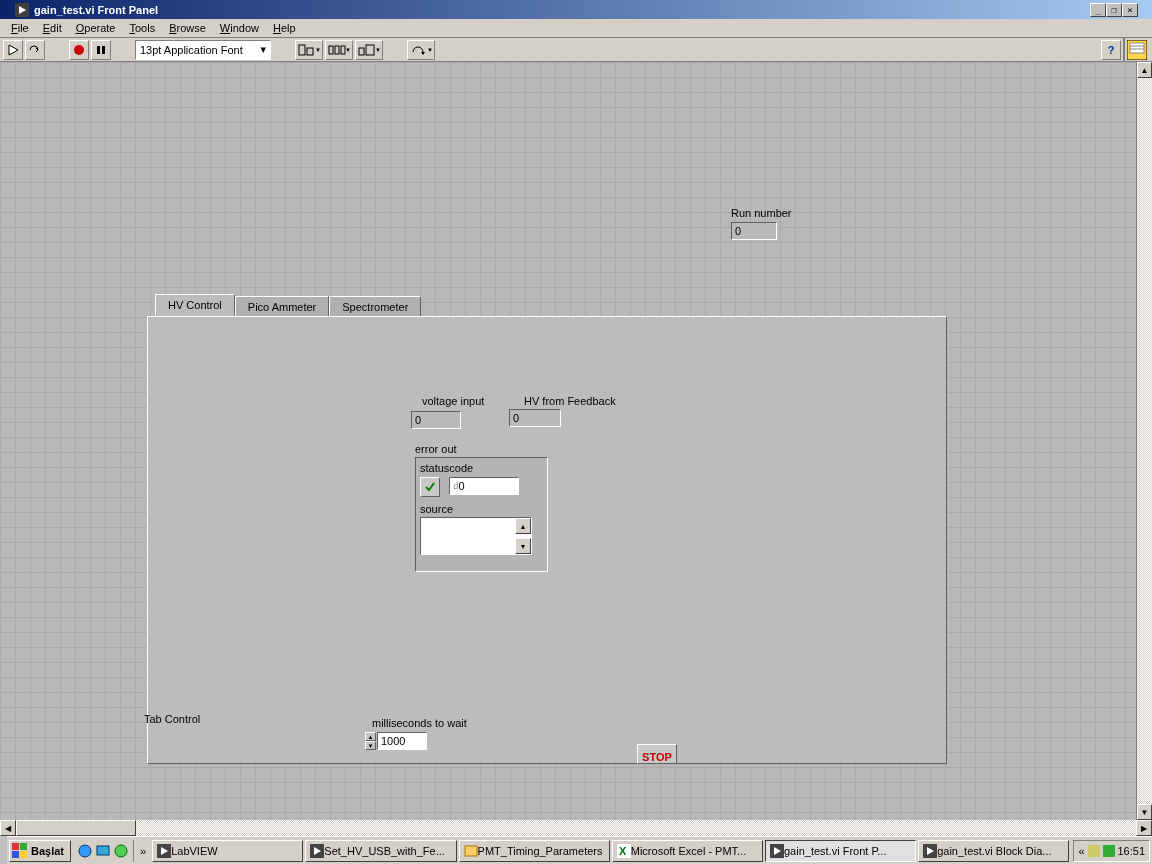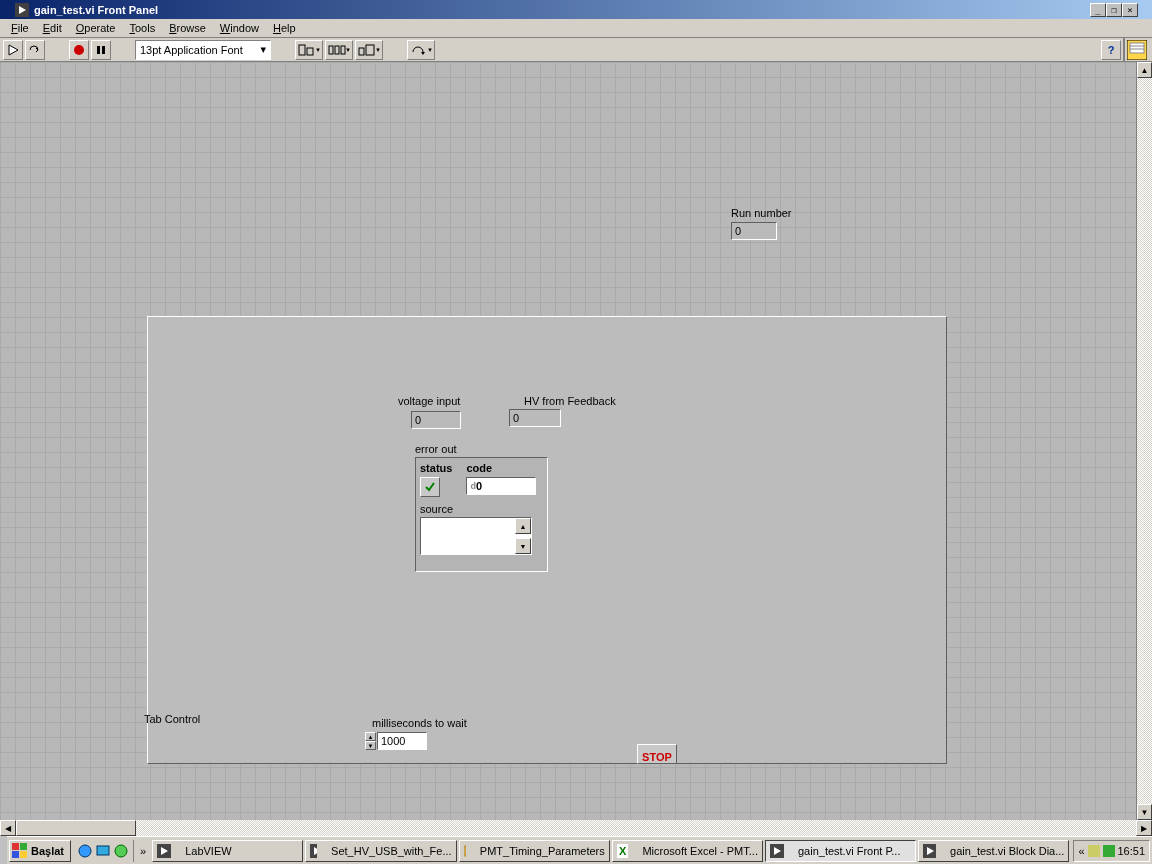--- a/index.html
+++ b/index.html
@@ -56,21 +56,21 @@
 .srcarea .sb { position:absolute; right:0; width:16px; height:16px; background:#d4d0c8; border:1px solid; border-color:#fff #404040 #404040 #fff; font-size:7px;display:flex;align-items:center;justify-content:center;}
 .stopbtn { position:absolute; width:40px; height:20px; background:#c8c8c8; border:1px solid; border-color:#fff #606060 #606060 #fff; display:flex;align-items:flex-end;justify-content:center; color:#cc0000; font-weight:bold;margin-top:12px;}
 .updown { position:absolute; width:11px; height:18px; }
 .updown div { height:9px; background:#c4c4c4; border:1px solid; border-color:#fff #606060 #606060 #fff;font-size:6px;display:flex;align-items:center;justify-content:center;}
 
 
 .taskbar { position: absolute; bottom: 0; left: 0; right: 0; height: 28px; background: #d4d0c8; border-top: 1px solid #fff; display: flex; align-items: center; padding: 2px; gap: 2px; margin-left: 7px;}
 .startbtn { height: 22px; padding: 0 6px 0 2px; border: 1px solid; border-color: #fff #404040 #404040 #fff; background: #d4d0c8; display:flex;align-items:center;gap:3px;font-weight:bold;}
 .ql { height: 22px; display:flex; align-items:center; gap:2px; padding:0 4px; border-right:1px solid #808080;}
 .ql .qi { width:16px;height:16px;}
-.taskbtn { height: 22px; padding: 0 4px; border: 1px solid; border-color: #fff #404040 #404040 #fff; background:#d4d0c8; display:flex;align-items:center;gap:14px; width:155px; overflow:hidden; white-space:nowrap;}
+.taskbtn { height: 22px; padding: 0 4px; border: 1px solid; border-color: #fff #404040 #404040 #fff; background:#d4d0c8; display:flex;align-items:center;gap:0; width:155px; overflow:hidden; white-space:nowrap;}
 .taskbtn.active { border-color: #404040 #fff #fff #404040; background:#e0e0e0;}
 .tray { height: 22px; border: 1px solid; border-color: #808080 #fff #fff #808080; padding: 0 4px; display:flex;align-items:center;gap:3px;}
 </style>
 </head>
 <body>
 
 <div class="titlebar">
   <span class="icon">
     <svg width="14" height="14">
         <rect width="14" height="14" fill="#404040"></rect>
@@ -173,36 +173,41 @@
 </div>
 
 <div class="work">
 
   <div class="label" style="left:731px; top:145px;">Run number</div>
   <div class="numstr" style="position:absolute; left:731px; top:160px; width:46px;">
       <span>0</span>
     </div>
 
   <div class="tabctrl">
+    <div class="tabhead">
+      <div class="tab"><span>HV Control</span></div>
+      <div class="tab inactive"><span>Pico Ammeter</span></div>
+      <div class="tab inactive"><span>Spectrometer</span></div>
+    </div>
     <div class="tabbody"></div>
   </div>
 
-  <div class="label" style="left:398px; top:333px;">voltage  input</div>
+  <div class="label" style="left:422px; top:333px;">voltage  input</div>
   <div class="numstr" style="position:absolute; left:411px; top:349px; width:50px;">
       <span>0</span>
     </div>
 
   <div class="label" style="left:509px; top:333px;padding-left:15px;">HV from Feedback</div>
   <div class="numstr" style="position:absolute; left:509px; top:347px; width:52px;">
       <span>0</span>
     </div>
 
   <div class="label" style="left:415px; top:381px;">error out</div>
   <div class="errcluster" style="top:395px; height:115px;">
-    <div style="display:flex; gap:14px;font-weight:bold;">
+    <div style="display:flex; ">
       <div>
         <div class="label" style="position:static;">status</div>
         <div style="height:3px;"></div>
         <div class="statusbtn">
           <svg width="12" height="12">
               <path d="M2,6 L5,9 L10,2" stroke="#008000" stroke-width="2" fill="none"></path>
             </svg>
         </div>
       </div>
       <div>

